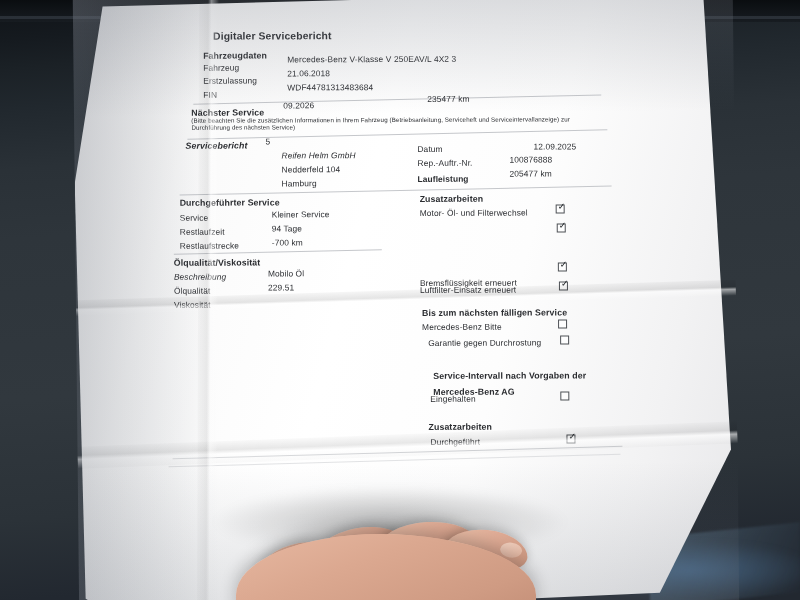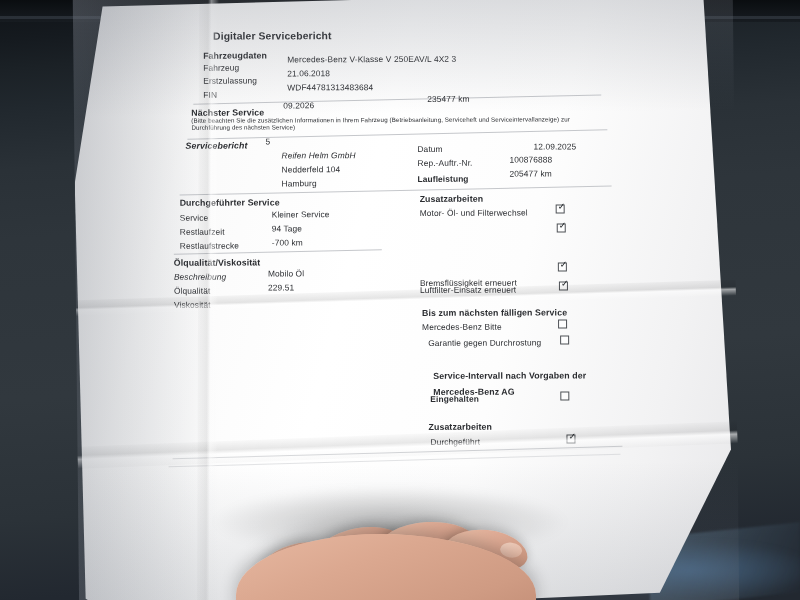--- a/index.html
+++ b/index.html
@@ -242,21 +242,21 @@
         </div>
 
       <div class="t hd" style="left:346px;top:314px;">Bis zum nächsten fälligen Service</div>
       <div class="t" style="left:346px;top:328px;">Mercedes-Benz Bitte</div>
       <div class="box" style="left:482px;top:326px;"></div>
 
       <div class="t" style="left:352px;top:344px;">Garantie gegen Durchrostung</div>
       <div class="box" style="left:484px;top:342px;"></div>
 
       <div class="t hd wrap2" style="left:357px;top:374px;width:190px;line-height:16px;">Service-Intervall nach Vorgaben der Mercedes-Benz AG</div>
-      <div class="t" style="left:354px;top:400px;font-weight:bold;">Eingehalten</div>
+      <div class="t" style="left:354px;top:400px;">Eingehalten</div>
       <div class="box" style="left:484px;top:398px;"></div>
 
       <div class="t hd" style="left:352px;top:428px;">Zusatzarbeiten</div>
       <div class="t" style="left:354px;top:443px;">Durchgeführt</div>
       <div class="box" style="left:490px;top:441px;">
           <span class="chk">✓</span>
         </div>
 
       <div class="rule" style="left:96px;top:458px;width:450px;transform:rotate(-1.4deg);"></div>
       <div class="rule" style="left:92px;top:466px;width:452px;transform:rotate(-1.4deg);opacity:.5;"></div>

